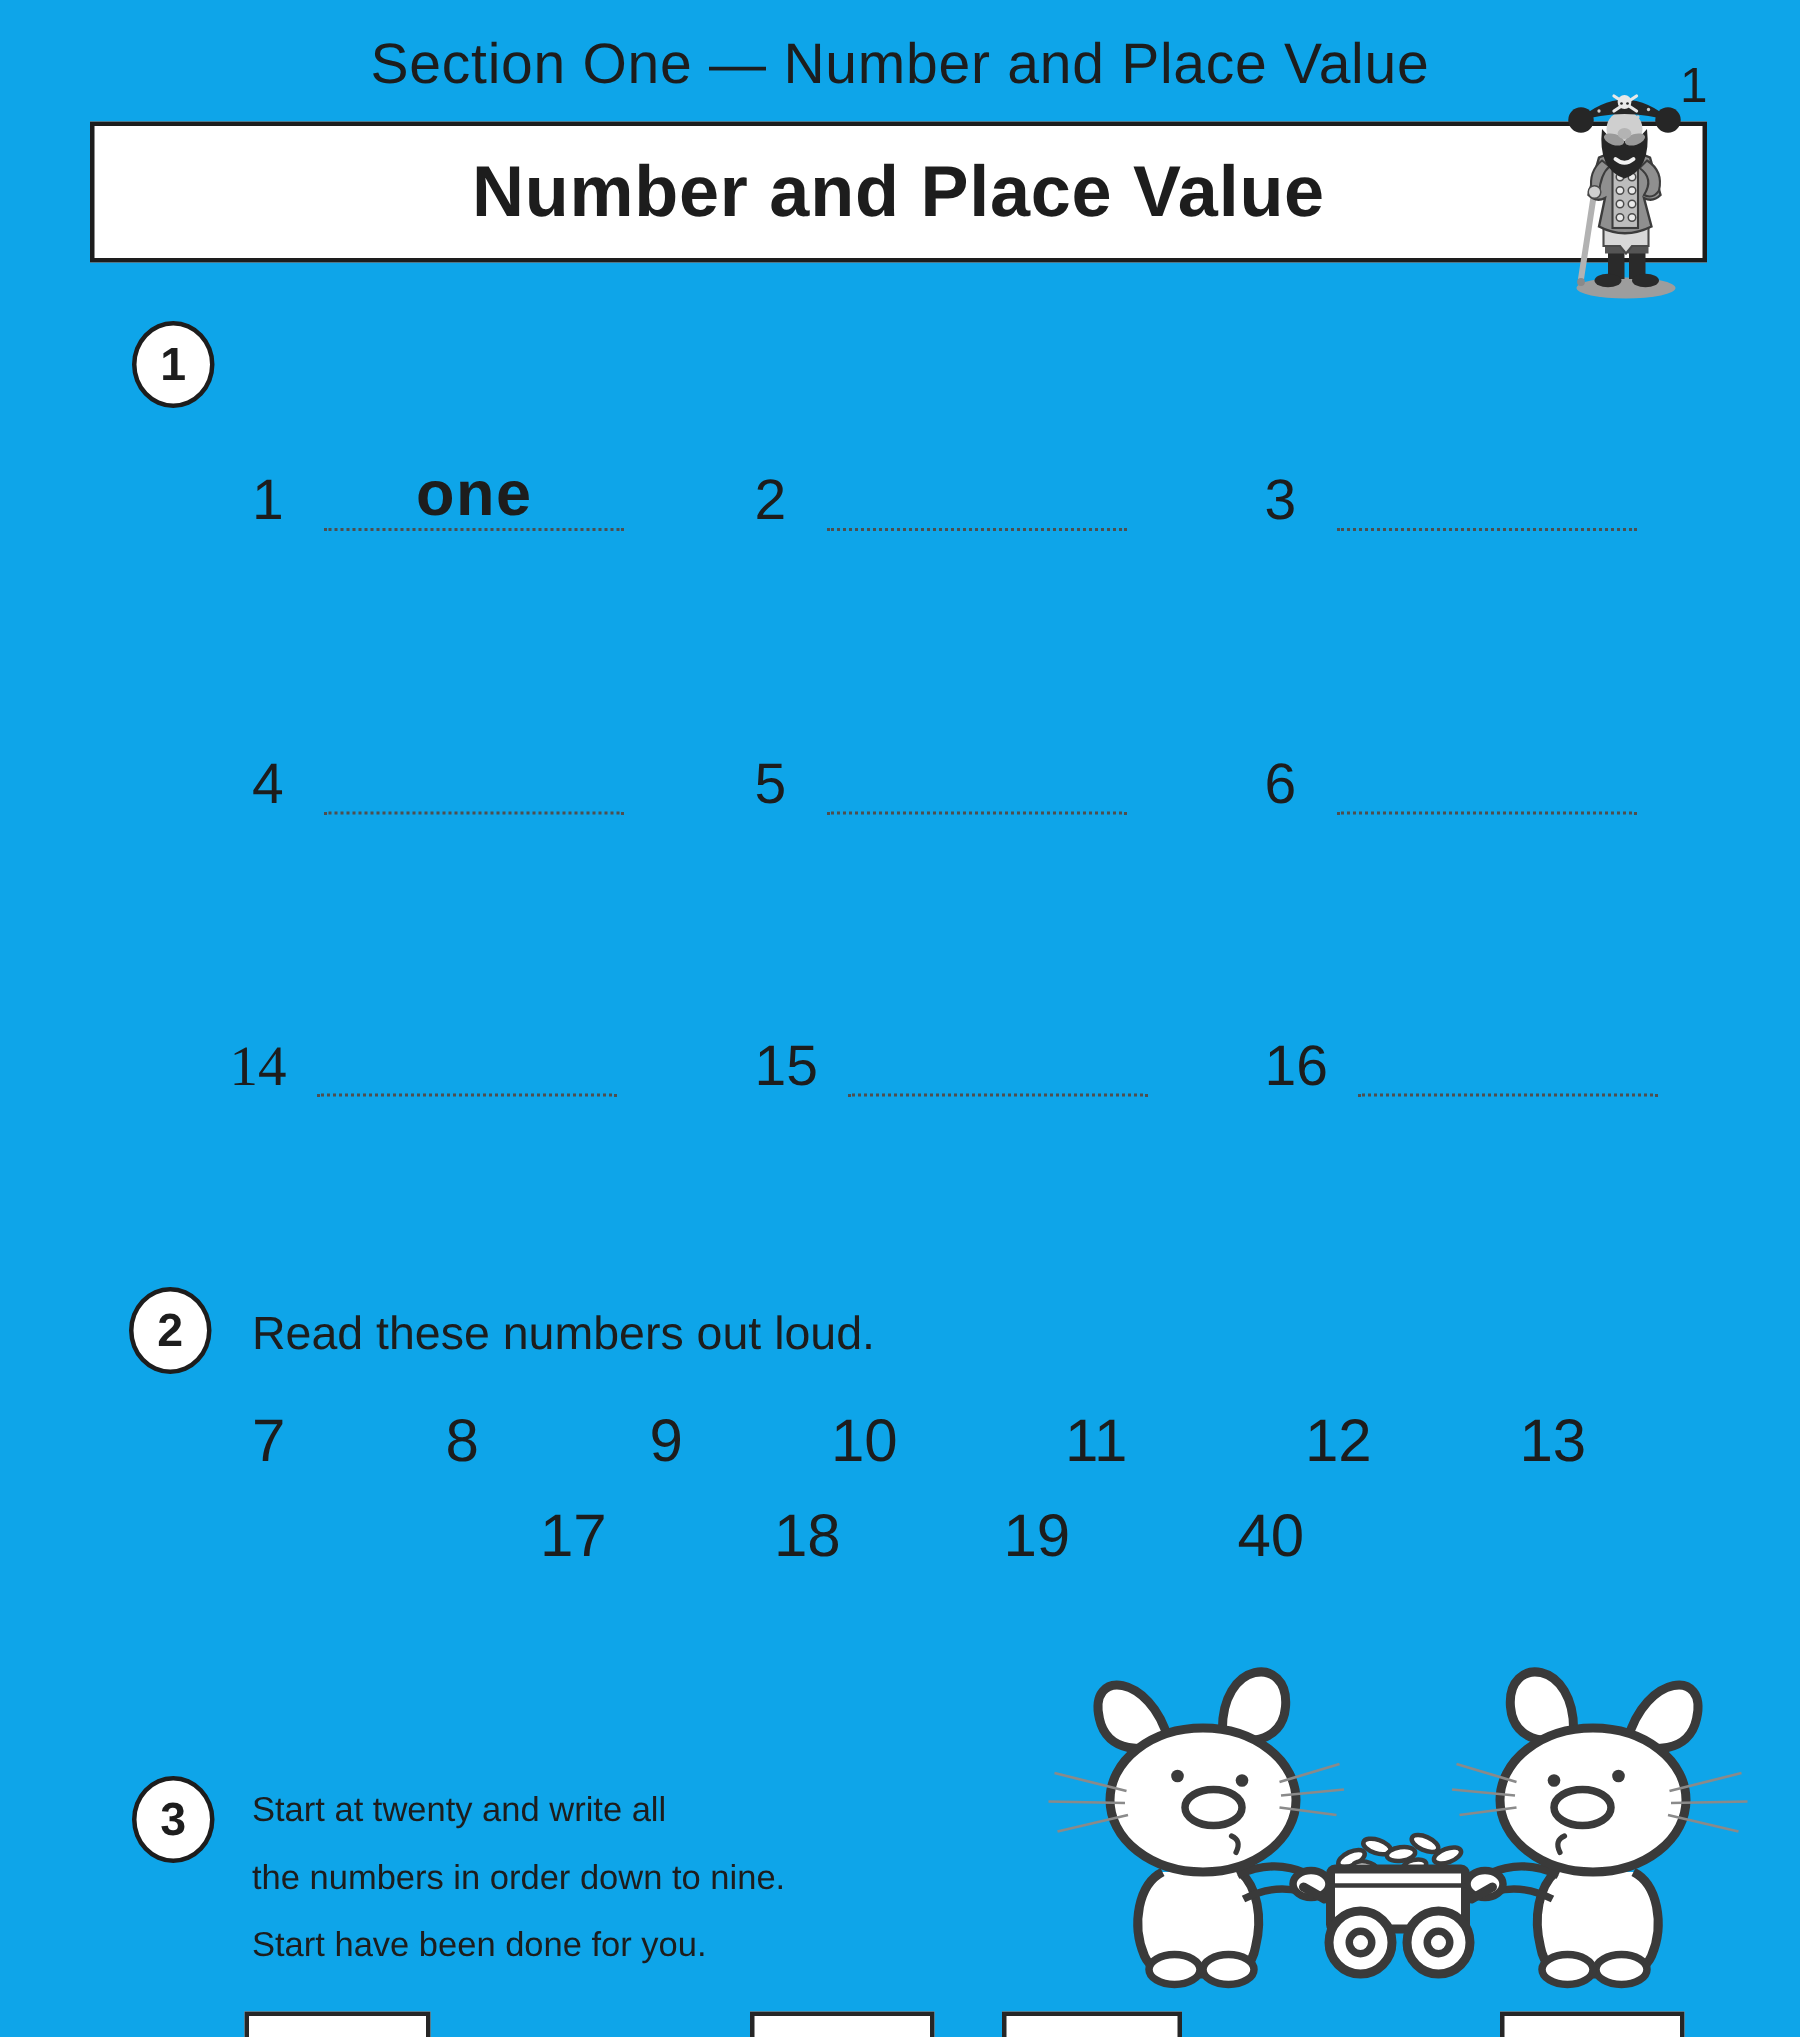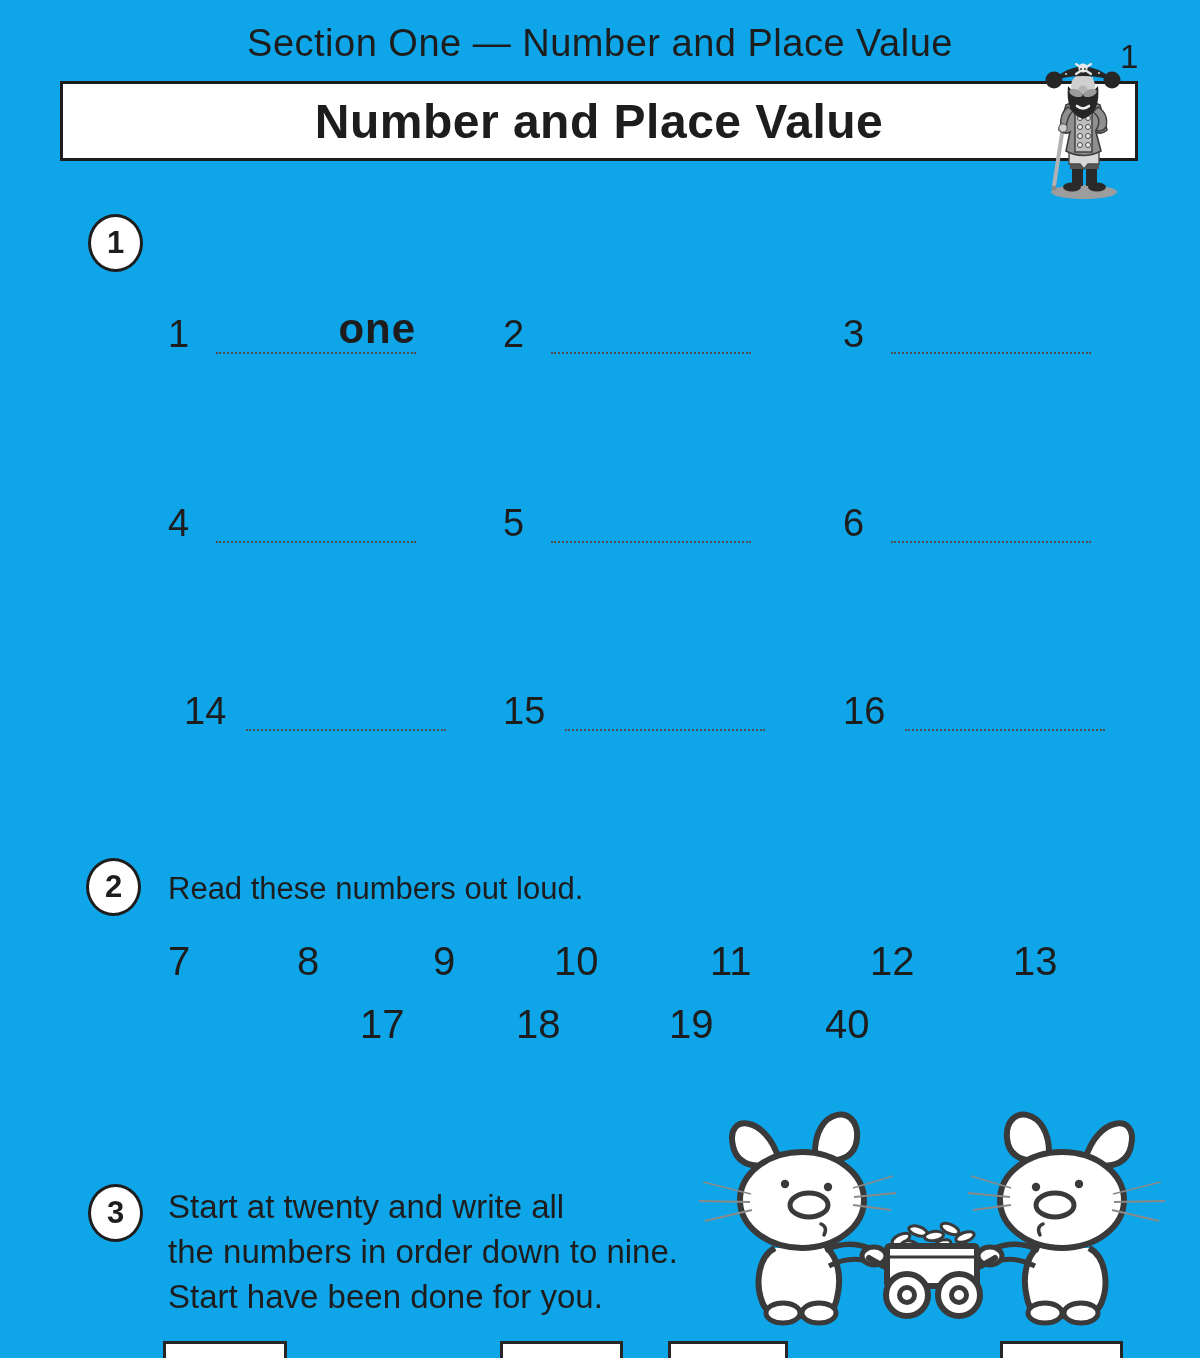--- a/index.html
+++ b/index.html
@@ -7,21 +7,21 @@
   .page {
     position:relative; width:1200px; height:1358px; background:#0ea5e9;
     overflow:hidden; font-family:"Liberation Sans", sans-serif; color:#1d1d1d;
   }
   .section-header {
     position:absolute; top:22px; left:0; width:1200px; text-align:center;
     font-size:38px; letter-spacing:0.5px;
   }
   .page-num { position:absolute; top:38px; left:1120px; font-size:33px; }
   .title-box {
-    position:absolute; left:60px; top:81px; width:1078px; height:80px;
+    position:absolute; left:60px; top:81px; width:1078px; height:94px;
     border:3px solid #1d1d1d; background:#fff;
     display:flex; align-items:center; justify-content:center;
   }
   .title { font-size:48px; font-weight:bold; letter-spacing:0.5px; }
   .pirate-wrap { position:absolute; left:1036px; top:50px; width:92px; height:150px; z-index:3; }
   .rabbits-wrap { position:absolute; left:697px; top:1098px; width:470px; height:235px; }
 
   .qcircle {
     position:absolute; width:55px; height:58px; border:3px solid #1d1d1d;
     border-radius:50%; display:flex; align-items:center; justify-content:center;
@@ -32,27 +32,27 @@
   .q3c { left:88px; top:1184px; }
   .qprompt { position:absolute; font-size:31px; }
   .q1p { left:168px; top:227px; }
   .q2p { left:168px; top:871px; }
 
   .q1-item { position:absolute; display:flex; align-items:flex-end; }
   .q1-num { font-size:38px; line-height:40px; }
   .q1-line {
     width:200px; height:48px; margin-left:27px;
     border-bottom:2.5px dotted #4f4f4f;
-    display:flex; align-items:flex-end; justify-content:flex-end;
+    display:flex; align-items:flex-end; justify-content:center;
   }
   .q1-ans { font-size:42px; line-height:46px; font-weight:600; letter-spacing:1px; }
 
   .q2-num { position:absolute; font-size:40px; line-height:46px; }
 
-  .q3-text { position:absolute; left:168px; top:1184px; font-size:33px; line-height:45px; }
+  .q3-text { position:absolute; left:168px; top:1184px; font-size:23px; line-height:45px; }
   .q3-line { display:block; }
 
   .seq-box {
     position:absolute; top:1341px; height:60px; background:#fff;
     border:3.5px solid #262626;
   }
 </style>
 </head>
 <body>
 
@@ -143,21 +143,21 @@
       <span class="q1-ans"></span>
     </span>
   </div>
   <div class="q1-item" style="left:843px; top:495px;">
     <span class="q1-num">6</span>
     <span class="q1-line">
       <span class="q1-ans"></span>
     </span>
   </div>
 
-  <div class="q1-item" style="left:184px; top:683px;">
+  <div class="q1-item" style="left:153px; top:683px;font-family:Liberation Serif, serif;">
     <span class="q1-num">14</span>
     <span class="q1-line" style="margin-left:20px;">
       <span class="q1-ans"></span>
     </span>
   </div>
   <div class="q1-item" style="left:503px; top:683px;">
     <span class="q1-num">15</span>
     <span class="q1-line" style="margin-left:20px;">
       <span class="q1-ans"></span>
     </span>

